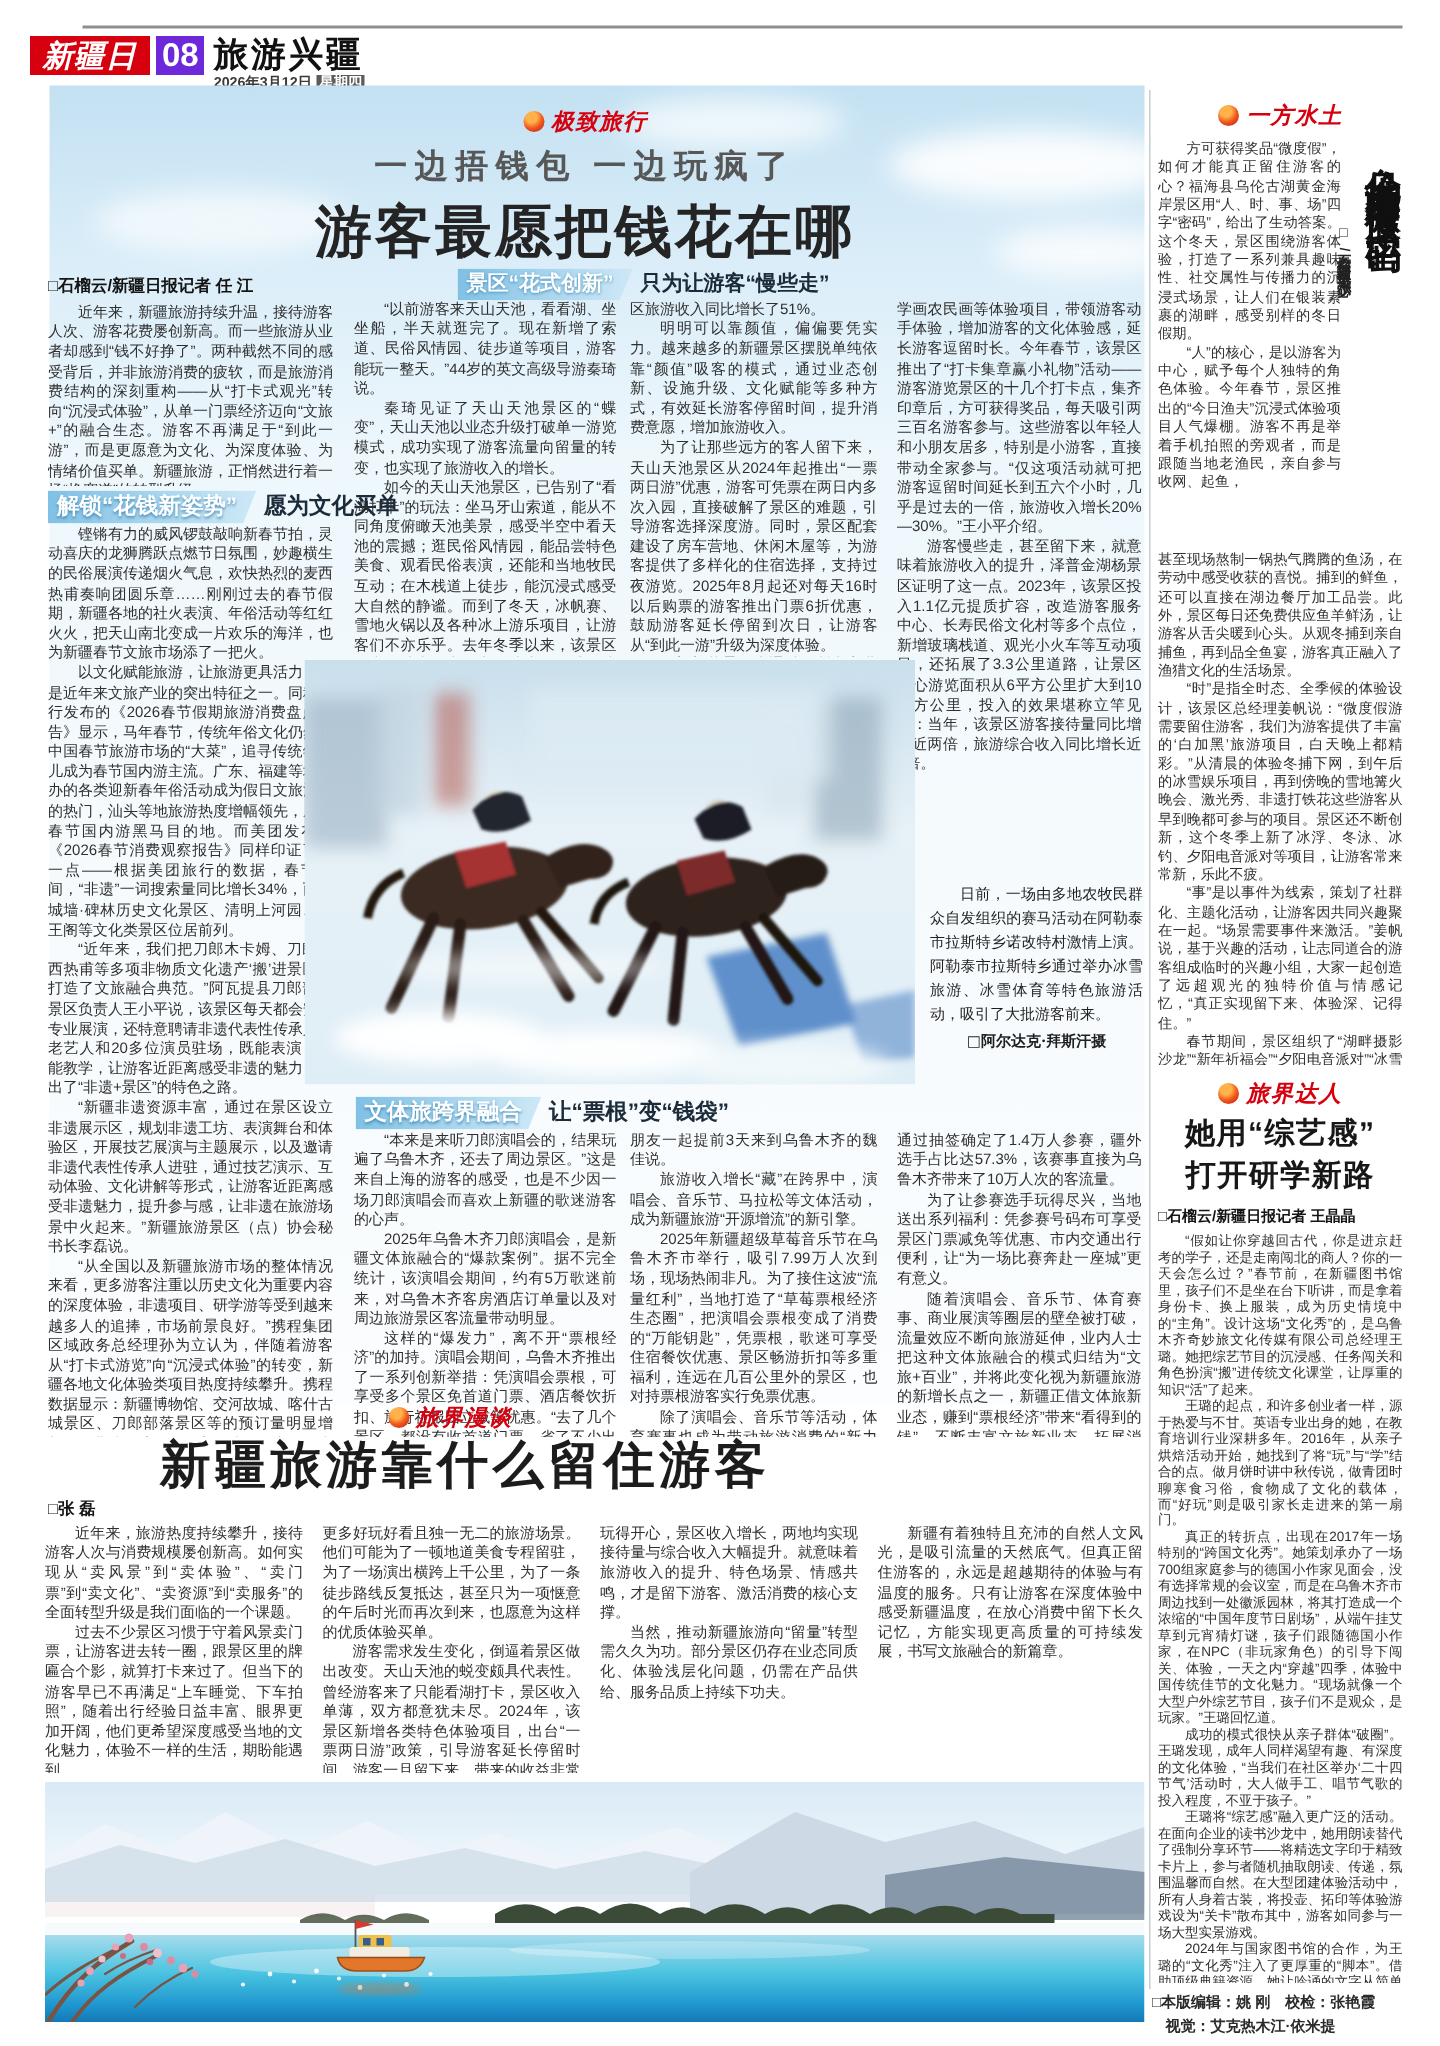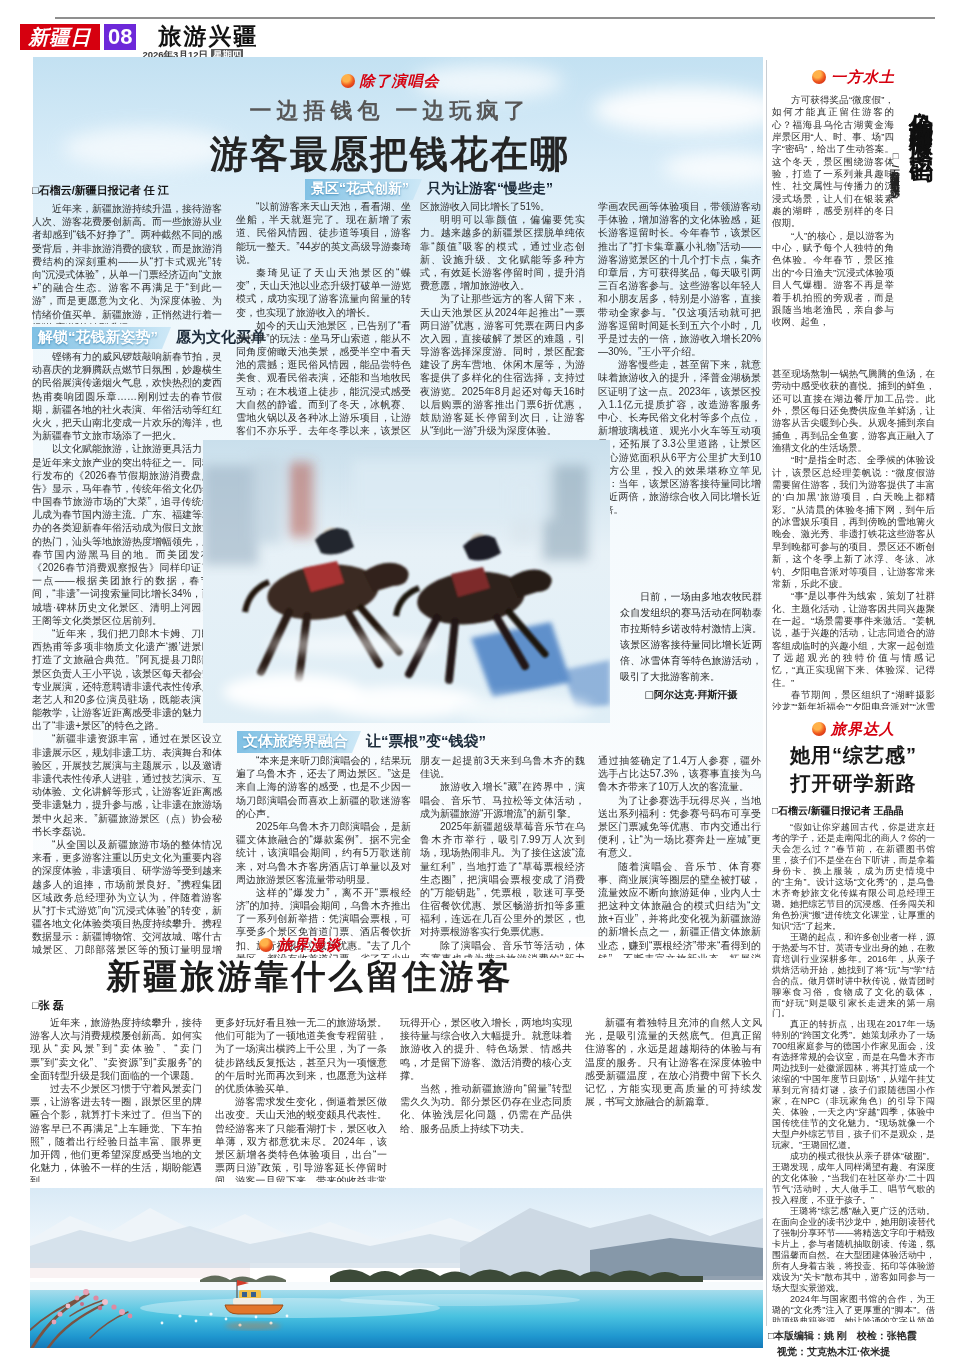--- a/index.html
+++ b/index.html
@@ -8,21 +8,21 @@
   .abs{position:absolute;}
 
   
   .toprule{position:absolute;left:55px;top:17px;width:880px;height:2px;background:#8f8f8f;}
   .mast{position:absolute;left:20px;top:24px;display:flex;align-items:flex-start;gap:4px;}
   .logo-box{background:#d6000f;color:#fff;width:80px;height:26px;line-height:26px;text-align:center;
             font-family:"DejaVu Serif",serif;font-weight:900;font-size:20px;letter-spacing:1px;font-style:italic;}
   .pagenum{background:#6d28d9;color:#fff;height:26px;line-height:26px;padding:0 4px;
            font-weight:900;font-size:22px;}
   .secwrap{margin-left:2px;}
-  .secname{font-size:23px;font-weight:900;color:#111;letter-spacing:2px;line-height:1.05;margin-left:16px;}
+  .secname{font-size:23px;font-weight:900;color:#111;letter-spacing:2px;line-height:1.05;}
   .dateline{font-size:9.5px;font-weight:bold;color:#3a3a3a;margin-top:1px;}
   .dateline .wk{background:#5c5c5c;color:#fff;padding:0 2px;margin-left:3px;}
 
   
   .sky{left:33px;top:57px;width:730px;height:880px;
        background:linear-gradient(180deg,#c3e1f2 0%,#d8ecf8 12%,#edf7fc 28%,#f5fafd 55%,#fbfdfe 100%);}
   .cloud{position:absolute;background:#fff;border-radius:50%;filter:blur(9px);}
 
   
   .badge{font-size:15px;font-weight:900;font-style:italic;color:#d6000f;letter-spacing:1px;}
@@ -87,21 +87,21 @@
   </div>
 
   <div class="abs sky">
     <div class="cloud" style="left:560px;top:30px;width:190px;height:46px;opacity:.9"></div>
     <div class="cloud" style="left:380px;top:8px;width:150px;height:34px;opacity:.7"></div>
     <div class="cloud" style="left:30px;top:70px;width:170px;height:42px;opacity:.65"></div>
     <div class="cloud" style="left:630px;top:95px;width:120px;height:32px;opacity:.8"></div>
   </div>
 
   <div class="abs hl-cluster">
-    <div class="badge"><span class="flame"></span><span>除了演唱会</span></div>
+    <div class="badge"><span class="flame"></span><span>极致旅行</span></div>
     <div class="kicker">一边捂钱包  一边玩疯了</div>
     <div class="main-headline">游客最愿把钱花在哪</div>
   </div>
 
   <div class="abs subhead" style="left:305px;top:179px;font-size:14px;">
     <span class="ribbon">景区“花式创新”</span><span class="rest">只为让游客“慢些走”</span>
   </div>
 
   <div class="abs byline" style="left:32px;top:183px;width:190px;">□石榴云/新疆日报记者 任 江</div>
   <div class="abs bt" style="left:32px;top:202px;width:190px;height:122px;">
@@ -192,21 +192,21 @@
       <g filter="url(#b5)">
         <ellipse cx="90" cy="252" rx="70" ry="18" fill="#ffffff" opacity=".95"></ellipse>
         <ellipse cx="200" cy="262" rx="80" ry="16" fill="#ffffff" opacity=".9"></ellipse>
         <ellipse cx="320" cy="270" rx="70" ry="14" fill="#f2f8fc" opacity=".9"></ellipse>
         <ellipse cx="150" cy="205" rx="90" ry="10" fill="#ffffff" opacity=".5"></ellipse>
       </g>
     </svg>
   </div>
 
   <div class="abs caption" style="left:620px;top:589px;width:142px;height:132px;overflow:hidden;">
-    <p class="cap-text">日前，一场由多地农牧民群众自发组织的赛马活动在阿勒泰市拉斯特乡诺改特村激情上演。该景区游客接待量同比增长近两倍、冰雪体育等特色旅游活动，吸引了大批游客前来。</p>
+    <p class="cap-text">日前，一场由多地农牧民群众自发组织的赛马活动在阿勒泰市拉斯特乡诺改特村激情上演。阿勒泰市拉斯特乡通过举办冰雪旅游、冰雪体育等特色旅游活动，吸引了大批游客前来。</p>
     <div class="credit">□阿尔达克·拜斯汗摄</div>
   </div>
 
   <div class="abs subhead" style="left:237px;top:731px;font-size:15px;">
     <span class="ribbon">文体旅跨界融合</span><span class="rest">让“票根”变“钱袋”</span>
   </div>
   <div class="abs bt" style="left:236px;top:754px;width:175px;height:204px;">
       <p>“本来是来听刀郎演唱会的，结果玩遍了乌鲁木齐，还去了周边景区。”这是来自上海的游客的感受，也是不少因一场刀郎演唱会而喜欢上新疆的歌迷游客的心声。</p>
       <p>2025年乌鲁木齐刀郎演唱会，是新疆文体旅融合的“爆款案例”。据不完全统计，该演唱会期间，约有5万歌迷前来，对乌鲁木齐客房酒店订单量以及对周边旅游景区客流量带动明显。</p>
       <p>这样的“爆发力”，离不开“票根经济”的加持。演唱会期间，乌鲁木齐推出了一系列创新举措：凭演唱会票根，可享受多个景区免首道门票、酒店餐饮折扣、旅行社报团立减等优惠。“去了几个景区，都没有收首道门票，省了不少出游花销，我们感受到新疆的热情和贴心。”和</p>

